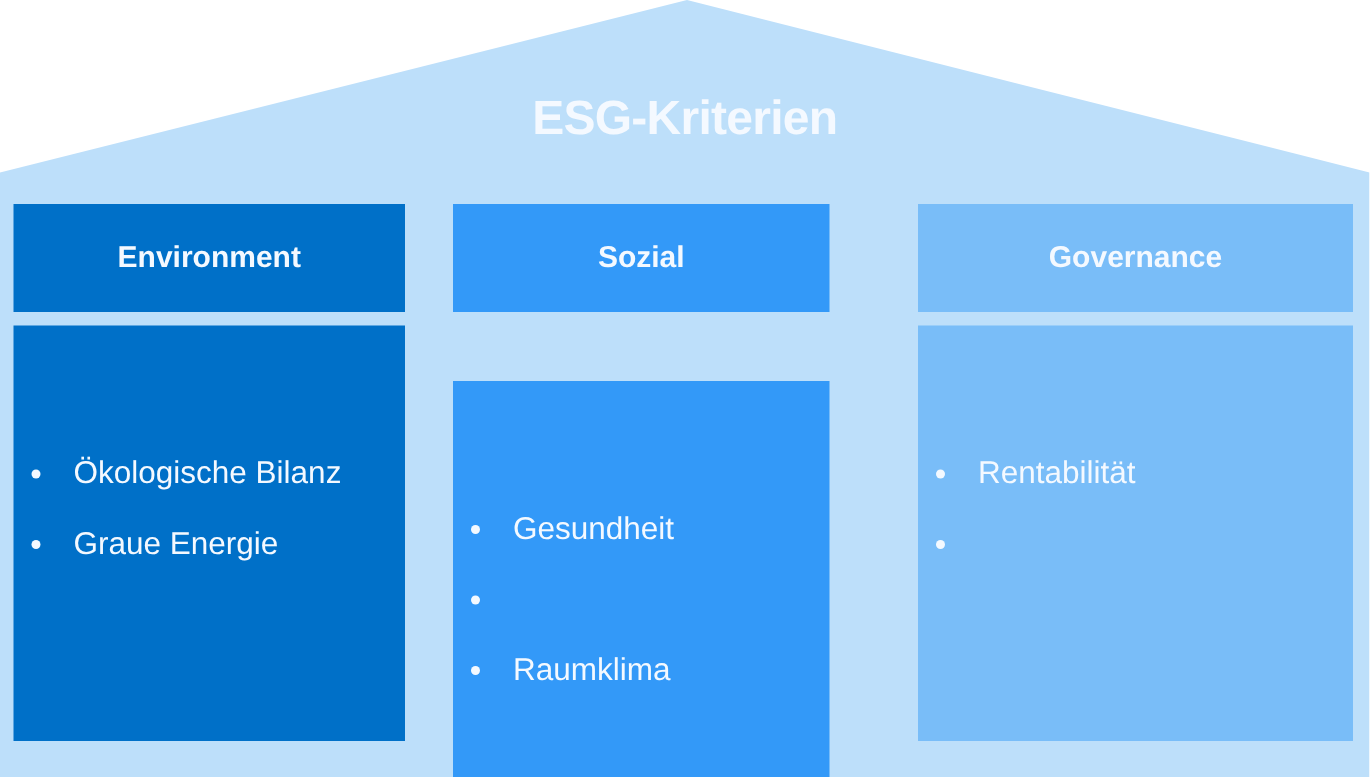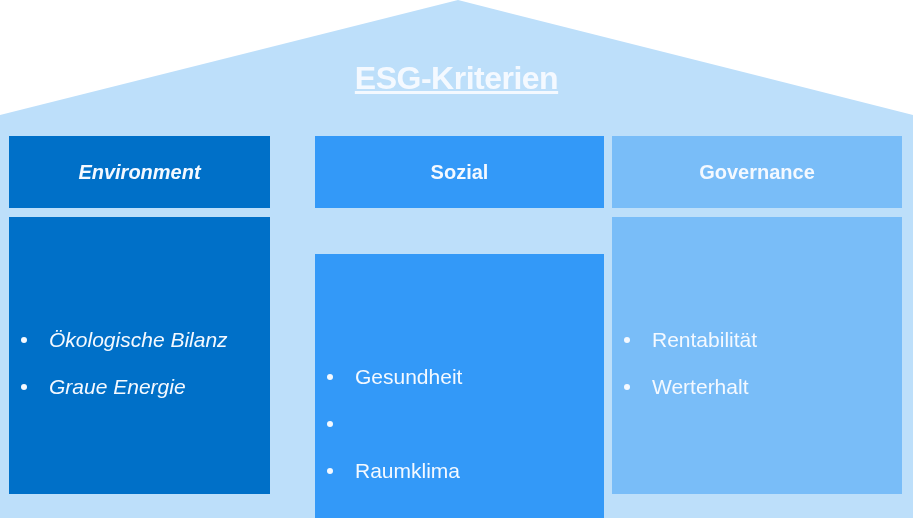--- a/index.html
+++ b/index.html
@@ -6,45 +6,45 @@
     body {
       width: 913px; height: 518px; position: relative; overflow: hidden;
       background: #ffffff;
       font-family: "Liberation Sans", "DejaVu Sans", sans-serif;
     }
     .roof {
       position: absolute; left: 0; top: 0; width: 913px; height: 518px;
     }
     .title {
       position: absolute; left: 0; top: 60px; width: 913px; text-align: center;
-      font-size: 32px; font-weight: bold; color: #f4f9ff; letter-spacing: -0.5px; text-decoration: underline;
+      font-size: 32px; font-weight: bold; color: #f4f9ff; letter-spacing: -0.5px;
     }
     .col-header {
       position: absolute; top: 136px; height: 72px;
       display: flex; align-items: center; justify-content: center;
       color: #f4f9ff; font-size: 20px; font-weight: bold;
     }
     .col-body {
       position: absolute; top: 217px; height: 277px;
-      box-sizing: border-box; padding-top: 108px;
+      box-sizing: border-box; padding-top: 84px;
     }
     .col-body ul {
       list-style: none; margin: 0; padding: 0;
     }
     .col-body li {
       position: relative; height: 47px; line-height: 30px;
       color: #f4f9ff; font-size: 21px; padding-left: 40px;
       white-space: nowrap;
     }
     .col-body li .bullet {
       position: absolute; left: 12px; top: 12px; width: 6px; height: 6px;
       border-radius: 50%; background: #f4f9ff;
     }
-    .c1 { left: 9px; width: 261px; font-style: italic; }
-    .c2 { left: 315px; width: 289px; }
+    .c1 { left: 9px; width: 261px; }
+    .c2 { left: 302px; width: 251px; }
     .c3 { left: 612px; width: 290px; }
   </style>
 </head>
 <body>
 
 <svg class="roof" viewBox="0 0 913 518" width="913" height="518">
   <polygon points="0,115 458,0 913,115 913,518 0,518" fill="#BDDFFA"></polygon>
 </svg>
 
 <div class="title">ESG-Kriterien</div>
@@ -69,15 +69,15 @@
     <li><span class="bullet"></span><span>Raumklima</span></li>
   </ul>
 </div>
 
 <div class="col-header c3" style="background:#79BDF8;">
   <span>Governance</span>
 </div>
 <div class="col-body c3" style="background:#79BDF8;">
   <ul>
     <li><span class="bullet"></span><span>Rentabilität</span></li>
-    <li><span class="bullet"></span><span>Werterhalt</span></li>
+    <li><span class="bullet"></span></li>
   </ul>
 </div>
 
 </body></html>

